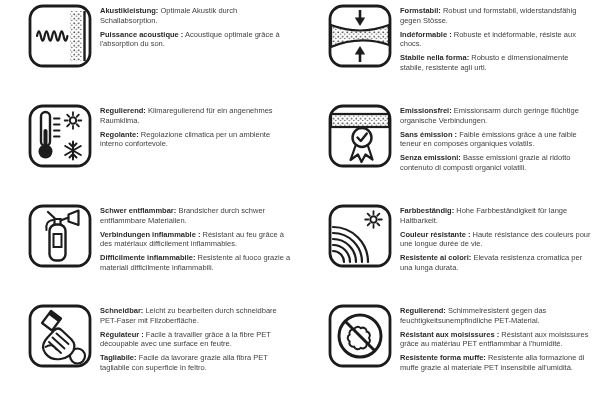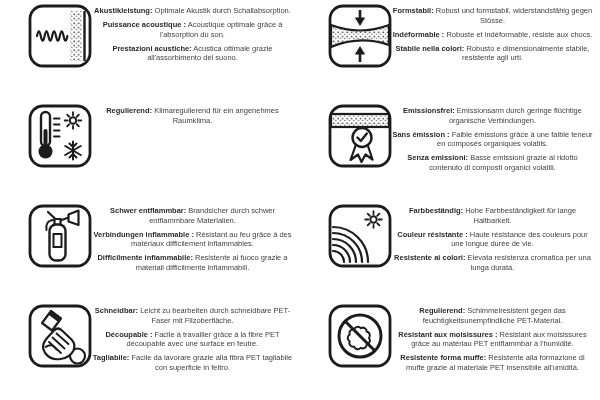--- a/index.html
+++ b/index.html
@@ -7,21 +7,21 @@
     width:600px;height:400px;background:#ffffff;
     font-family:"Liberation Sans",sans-serif;color:#3e3e3e;
     overflow:hidden;
   }
   .grid{
     display:grid;
     grid-template-columns:300px 300px;
     grid-template-rows:100px 100px 100px 96px;
     padding-top:4px;box-sizing:border-box;
   }
-  .cell{display:flex;gap:0;padding-left:28px;padding-right:7px;box-sizing:border-box;align-items:flex-start;text-align:center;}
+  .cell{display:flex;gap:8px;padding-left:28px;padding-right:7px;box-sizing:border-box;align-items:flex-start;}
   .iconbox{width:64px;height:64px;flex:0 0 64px;color:#1c1c1c;}
   .iconbox svg{display:block;width:64px;height:64px;}
   .texts{flex:1;padding-top:2px;}
   p.entry{margin:0 0 4.5px 0;font-size:7.5px;line-height:9.5px;color:#424242;}
   p.entry strong{font-weight:bold;color:#2a2a2a;}
 </style>
 </head>
 <body>
 
 <div class="grid">
@@ -37,21 +37,20 @@
           </defs>
         <rect x="2" y="2" width="60" height="60" rx="13" fill="none" stroke="currentColor" stroke-width="2.8"></rect>
         <path d="M9 32 Q10.9 22.5 12.8 32 Q14.7 41.5 16.6 32 Q18.5 22.5 20.4 32 Q22.3 41.5 24.2 32 Q26.1 22.5 28 32 Q29.9 41.5 31.8 32 Q33.7 22.5 35.6 32 Q37.5 41.5 39.4 32" fill="none" stroke="currentColor" stroke-width="2.2" stroke-linecap="round"></path>
         <rect x="42" y="7" width="12" height="50" fill="url(#st-a)"></rect>
         <line x1="56.5" y1="7" x2="56.5" y2="57" stroke="currentColor" stroke-width="2.4"></line>
       </svg>
     </div>
     <div class="texts">
       <p class="entry"><strong>Akustikleistung:</strong> <span>Optimale Akustik durch Schallabsorption.</span></p>
       <p class="entry"><strong>Puissance acoustique :</strong> <span>Acoustique optimale grâce à l'absorption du son.</span></p>
-      <p class="entry"><strong>Prestazioni acustiche:</strong> <span>Acustica ottimale grazie all'assorbimento del suono.</span></p>
     </div>
   </div>
 
   <div class="cell">
     <div class="iconbox">
       <svg viewBox="0 0 64 64">
         <defs>
             <pattern id="st-b" width="4.5" height="4.5" patternUnits="userSpaceOnUse">
           <circle cx="1.2" cy="1.2" r="0.85" fill="#262626"></circle>
               <circle cx="3.4" cy="3.1" r="0.6" fill="#262626"></circle>
@@ -61,21 +60,21 @@
         <path d="M3 21 Q32 32 61 21 L61 41 Q32 31 3 43 Z" fill="url(#st-b)" stroke="currentColor" stroke-width="2.2"></path>
         <line x1="32" y1="6" x2="32" y2="14" stroke="currentColor" stroke-width="2.6"></line>
         <polygon points="32,22 26.8,13.5 37.2,13.5" fill="currentColor"></polygon>
         <line x1="32" y1="58" x2="32" y2="50" stroke="currentColor" stroke-width="2.6"></line>
         <polygon points="32,42 26.8,50.5 37.2,50.5" fill="currentColor"></polygon>
       </svg>
     </div>
     <div class="texts">
       <p class="entry"><strong>Formstabil:</strong> <span>Robust und formstabil, widerstandsfähig gegen Stösse.</span></p>
       <p class="entry"><strong>Indéformable :</strong> <span>Robuste et indéformable, résiste aux chocs.</span></p>
-      <p class="entry"><strong>Stabile nella colori:</strong> <span>Robusto e dimensionalmente stabile, resistente agli urti.</span></p>
+      <p class="entry"><strong>Stabile nella forma:</strong> <span>Robusto e dimensionalmente stabile, resistente agli urti.</span></p>
     </div>
   </div>
 
   <div class="cell">
     <div class="iconbox">
       <svg viewBox="0 0 64 64">
         <rect x="2" y="2" width="60" height="60" rx="13" fill="none" stroke="currentColor" stroke-width="2.8"></rect>
         <rect x="13" y="8" width="9" height="34" rx="4.5" fill="#ffffff" stroke="currentColor" stroke-width="2.4"></rect>
         <circle cx="17.5" cy="47.5" r="7" fill="currentColor"></circle>
         <line x1="17.5" y1="47" x2="17.5" y2="27" stroke="currentColor" stroke-width="4" stroke-linecap="round"></line>
@@ -100,20 +99,21 @@
           <line x1="45" y1="37.5" x2="45" y2="55.5"></line>
           <line x1="37.2" y1="42" x2="52.8" y2="51"></line>
           <line x1="52.8" y1="42" x2="37.2" y2="51"></line>
           <path d="M41.5 39.5 L45 43 L48.5 39.5"></path>
           <path d="M41.5 53.5 L45 50 L48.5 53.5"></path>
         </g>
       </svg>
     </div>
     <div class="texts">
       <p class="entry"><strong>Regulierend:</strong> <span>Klimaregulierend für ein angenehmes Raumklima.</span></p>
+      <p class="entry"><strong>Regolante:</strong> <span>Regolazione climatica per un ambiente interno confortevole.</span></p>
     </div>
   </div>
 
   <div class="cell">
     <div class="iconbox">
       <svg viewBox="0 0 64 64">
         <defs>
             <pattern id="st-c" width="4.5" height="4.5" patternUnits="userSpaceOnUse">
           <circle cx="1.2" cy="1.2" r="0.85" fill="#262626"></circle>
               <circle cx="3.4" cy="3.1" r="0.6" fill="#262626"></circle>
@@ -195,21 +195,21 @@
         <g stroke="currentColor" stroke-width="1.9" stroke-linecap="round" fill="none">
           <path d="M28.5 29.5 L40.5 40"></path>
           <path d="M24.5 33.5 L36.5 44.5"></path>
           <path d="M21 38 L33 49"></path>
           <path d="M17.5 43 Q24 38.5 28.5 45.5"></path>
         </g>
       </svg>
     </div>
     <div class="texts">
       <p class="entry"><strong>Schneidbar:</strong> <span>Leicht zu bearbeiten durch schneidbare PET-Faser mit Filzoberfläche.</span></p>
-      <p class="entry"><strong>Découpable :</strong> <span>Facile à travailler grâce à la fibre PET découpable avec une surface en feutre.</span></p>
+      <p class="entry"><strong>Régulateur :</strong> <span>Facile à travailler grâce à la fibre PET découpable avec une surface en feutre.</span></p>
       <p class="entry"><strong>Tagliabile:</strong> <span>Facile da lavorare grazie alla fibra PET tagliabile con superficie in feltro.</span></p>
     </div>
   </div>
 
   <div class="cell">
     <div class="iconbox">
       <svg viewBox="0 0 64 64">
         <rect x="2" y="2" width="60" height="60" rx="13" fill="none" stroke="currentColor" stroke-width="2.8"></rect>
         <path d="M41 34 A4 4 0 0 1 38.7 40.4 A4 4 0 0 1 32.7 43.9 A4 4 0 0 1 26 42.7 A4 4 0 0 1 21.6 37.4 A4 4 0 0 1 21.6 30.6 A4 4 0 0 1 26 25.3 A4 4 0 0 1 32.7 24.2 A4 4 0 0 1 38.7 27.6 A4 4 0 0 1 41 34 Z" fill="none" stroke="currentColor" stroke-width="2"></path>
         <circle cx="32" cy="32" r="21" fill="none" stroke="currentColor" stroke-width="3"></circle>

